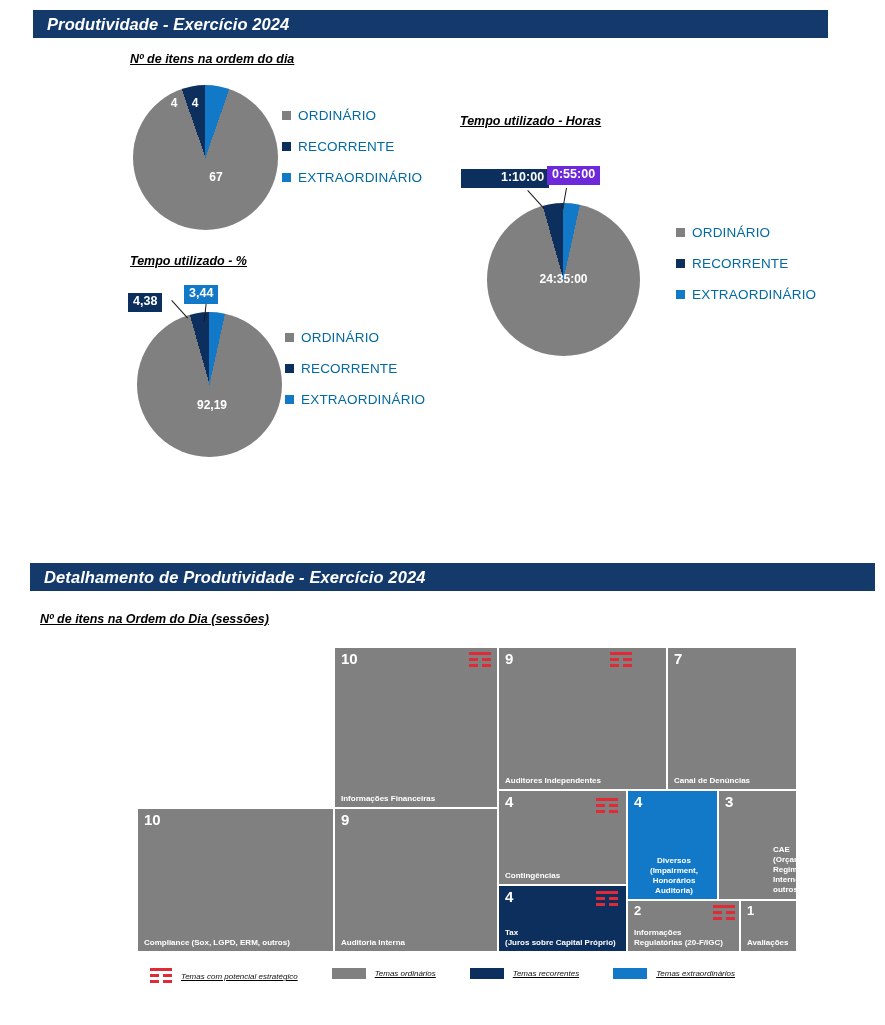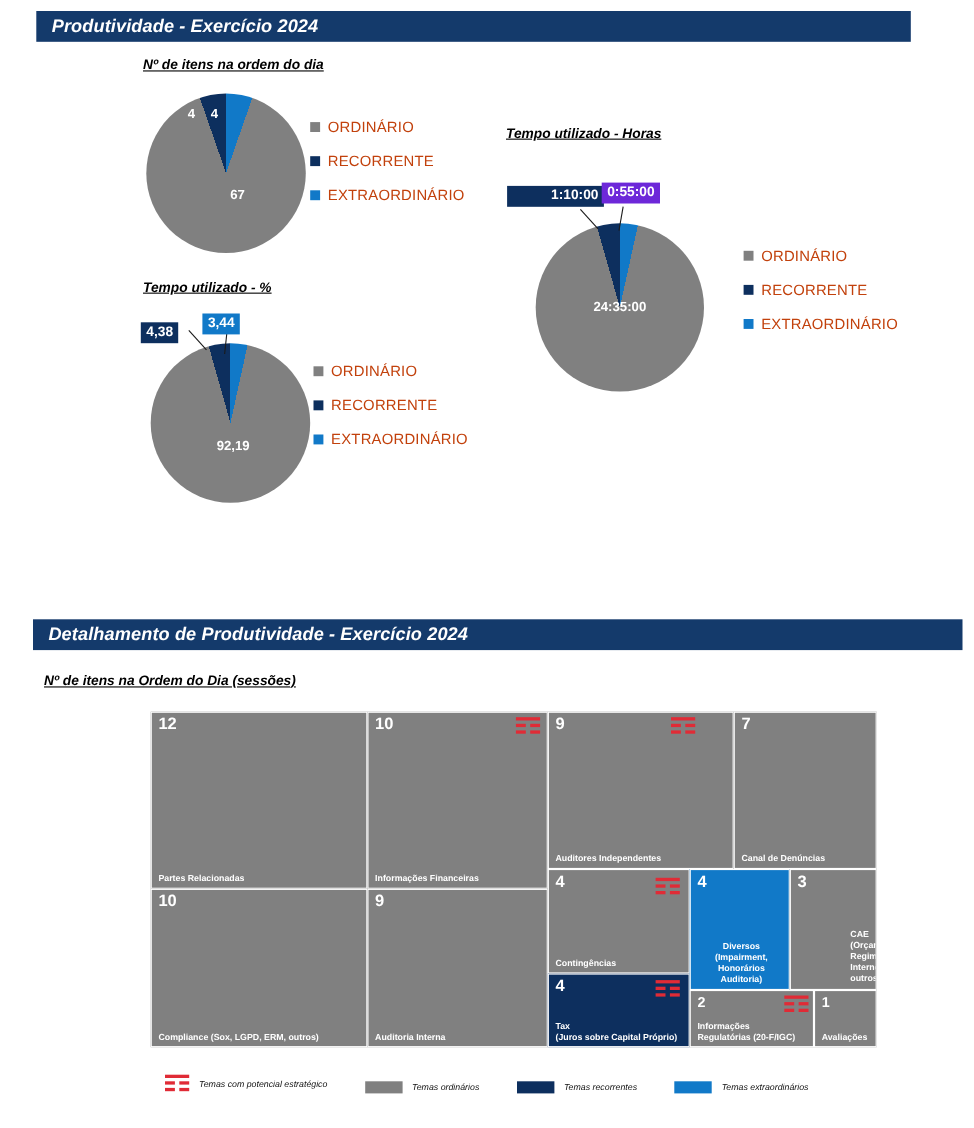--- a/index.html
+++ b/index.html
@@ -19,21 +19,21 @@
 
   
   .pie{position:absolute;border-radius:50%;}
   .pie-label{position:absolute;color:#ffffff;font-weight:bold;font-size:12px;
              text-align:center;white-space:nowrap;}
 
   
   .plegend{position:absolute;}
   .plegend .row{display:flex;align-items:center;margin-bottom:16px;}
   .plegend .sw{width:9px;height:9px;margin-right:7px;display:inline-block;}
-  .plegend .lb{font-size:13.5px;color:#c2410c;white-space:nowrap;letter-spacing:.2px;}
+  .plegend .lb{font-size:13.5px;color:#0369a1;white-space:nowrap;letter-spacing:.2px;}
 
   
   .callout{position:absolute;color:#ffffff;font-weight:bold;font-size:12.5px;
            padding:2px 5px 3px 5px;white-space:nowrap;line-height:1.1;}
   .leader{position:absolute;background:#1a1a1a;transform-origin:0 0;}
 
   
   #treemap{position:absolute;left:137px;top:647px;width:660px;height:305px;}
   .cell{position:absolute;box-sizing:border-box;border:1px solid #ffffff;overflow:hidden;}
   .cell .num{position:absolute;left:6px;top:3px;color:#ffffff;font-weight:bold;font-size:15px;line-height:1;}
@@ -45,21 +45,21 @@
   .strat{position:absolute;width:22px;height:17px;}
   .strat i{position:absolute;background:#e02b36;display:block;}
   .strat i.r1{left:0;top:0;width:22px;height:3px;}
   .strat i.r2a{left:0;top:6px;width:9px;height:3px;}
   .strat i.r2b{left:13px;top:6px;width:9px;height:3px;}
   .strat i.r3a{left:0;top:12px;width:9px;height:3px;}
   .strat i.r3b{left:13px;top:12px;width:9px;height:3px;}
 
   
   #botlegend{position:absolute;left:150px;top:968px;width:640px;height:26px;
-             display:flex;align-items:flex-end;}
+             display:flex;align-items:flex-start;text-decoration:underline;}
   #botlegend .item{display:flex;align-items:center;margin-right:34px;}
   #botlegend .sw{width:34px;height:11px;margin-right:9px;display:inline-block;}
   #botlegend .lb{font-size:8px;font-style:italic;color:#111;white-space:nowrap;}
   #botlegend .strat{position:relative;width:22px;height:17px;margin-right:9px;flex:0 0 auto;}
 </style>
 </head>
 <body>
 
 <div class="banner" id="banner1">
   <span class="btxt">Produtividade - Exercício 2024</span>
@@ -150,24 +150,20 @@
 </div>
 
 <div class="banner" id="banner2">
   <span class="btxt">Detalhamento de Produtividade - Exercício 2024</span>
 </div>
 
 <div class="subtitle" style="left:40px;top:612px;">Nº de itens na Ordem do Dia (sessões)</div>
 
 <div id="treemap">
 
-  <div class="cell" style="left:0;top:0;width:197px;height:161px;background:#808080;">
-    <span class="num">12</span>
-    <span class="nm">Partes Relacionadas</span>
-  </div>
 
   <div class="cell" style="left:197px;top:0;width:164px;height:161px;background:#808080;">
     <span class="num">10</span>
     <span class="strat" style="right:6px;top:4px;">
       <i class="r1"></i>
         <i class="r2a"></i>
         <i class="r2b"></i>
         <i class="r3a"></i>
         <i class="r3b"></i>
     </span>

